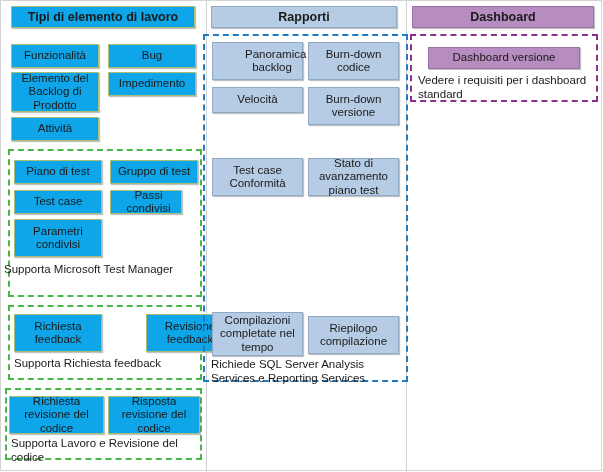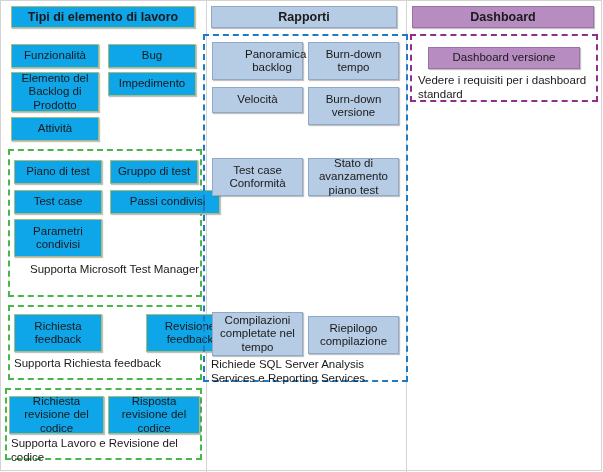--- a/index.html
+++ b/index.html
@@ -116,27 +116,27 @@
 
   <div class="node green leaf" style="left:14px; top:160px; width:88px; height:24px;">
     <span>Piano di test</span>
   </div>
   <div class="node green leaf" style="left:110px; top:160px; width:88px; height:24px;">
     <span>Gruppo di test</span>
   </div>
   <div class="node green leaf" style="left:14px; top:190px; width:88px; height:24px;">
     <span>Test case</span>
   </div>
-  <div class="node green leaf" style="left:110px; top:190px; width:110px; height:24px;padding-left:8px;">
+  <div class="node green leaf" style="left:110px; top:190px; width:72px; height:24px;padding-left:8px;">
     <span>Passi condivisi</span>
   </div>
   <div class="node green leaf" style="left:14px; top:219px; width:88px; height:38px;">
     <span>Parametri condivisi</span>
   </div>
-  <div class="note" style="left:30px; top:263px; width:180px;">
+  <div class="note" style="left:4px; top:263px; width:180px;">
     <span>Supporta Microsoft Test Manager</span>
   </div>
 
   <div class="group g-green" style="left:8px; top:305px; width:194px; height:75px;"></div>
 
   <div class="node green leaf" style="left:14px; top:314px; width:88px; height:38px;">
     <span>Richiesta feedback</span>
   </div>
   <div class="node green leaf" style="left:110px; top:314px; width:88px; height:38px;margin-left:36px;">
     <span>Revisione feedback</span>
@@ -160,21 +160,21 @@
   <div class="node blue header" style="left:211px; top:6px; width:186px; height:22px;">
     <span>Rapporti</span>
   </div>
 
   <div class="group g-blue" style="left:203px; top:34px; width:205px; height:348px;"></div>
 
   <div class="node blue leaf" style="left:212px; top:42px; width:91px; height:38px;padding-left:32px;">
     <span>Panoramica backlog</span>
   </div>
   <div class="node blue leaf" style="left:308px; top:42px; width:91px; height:38px;">
-    <span>Burn-down tempo</span>
+    <span>Burn-down codice</span>
   </div>
   <div class="node blue leaf" style="left:212px; top:87px; width:91px; height:26px;">
     <span>Velocità</span>
   </div>
   <div class="node blue leaf" style="left:308px; top:87px; width:91px; height:38px;">
     <span>Burn-down versione</span>
   </div>
 
   <div class="node blue leaf" style="left:212px; top:158px; width:91px; height:38px;">
     <span>Test case Conformità</span>

